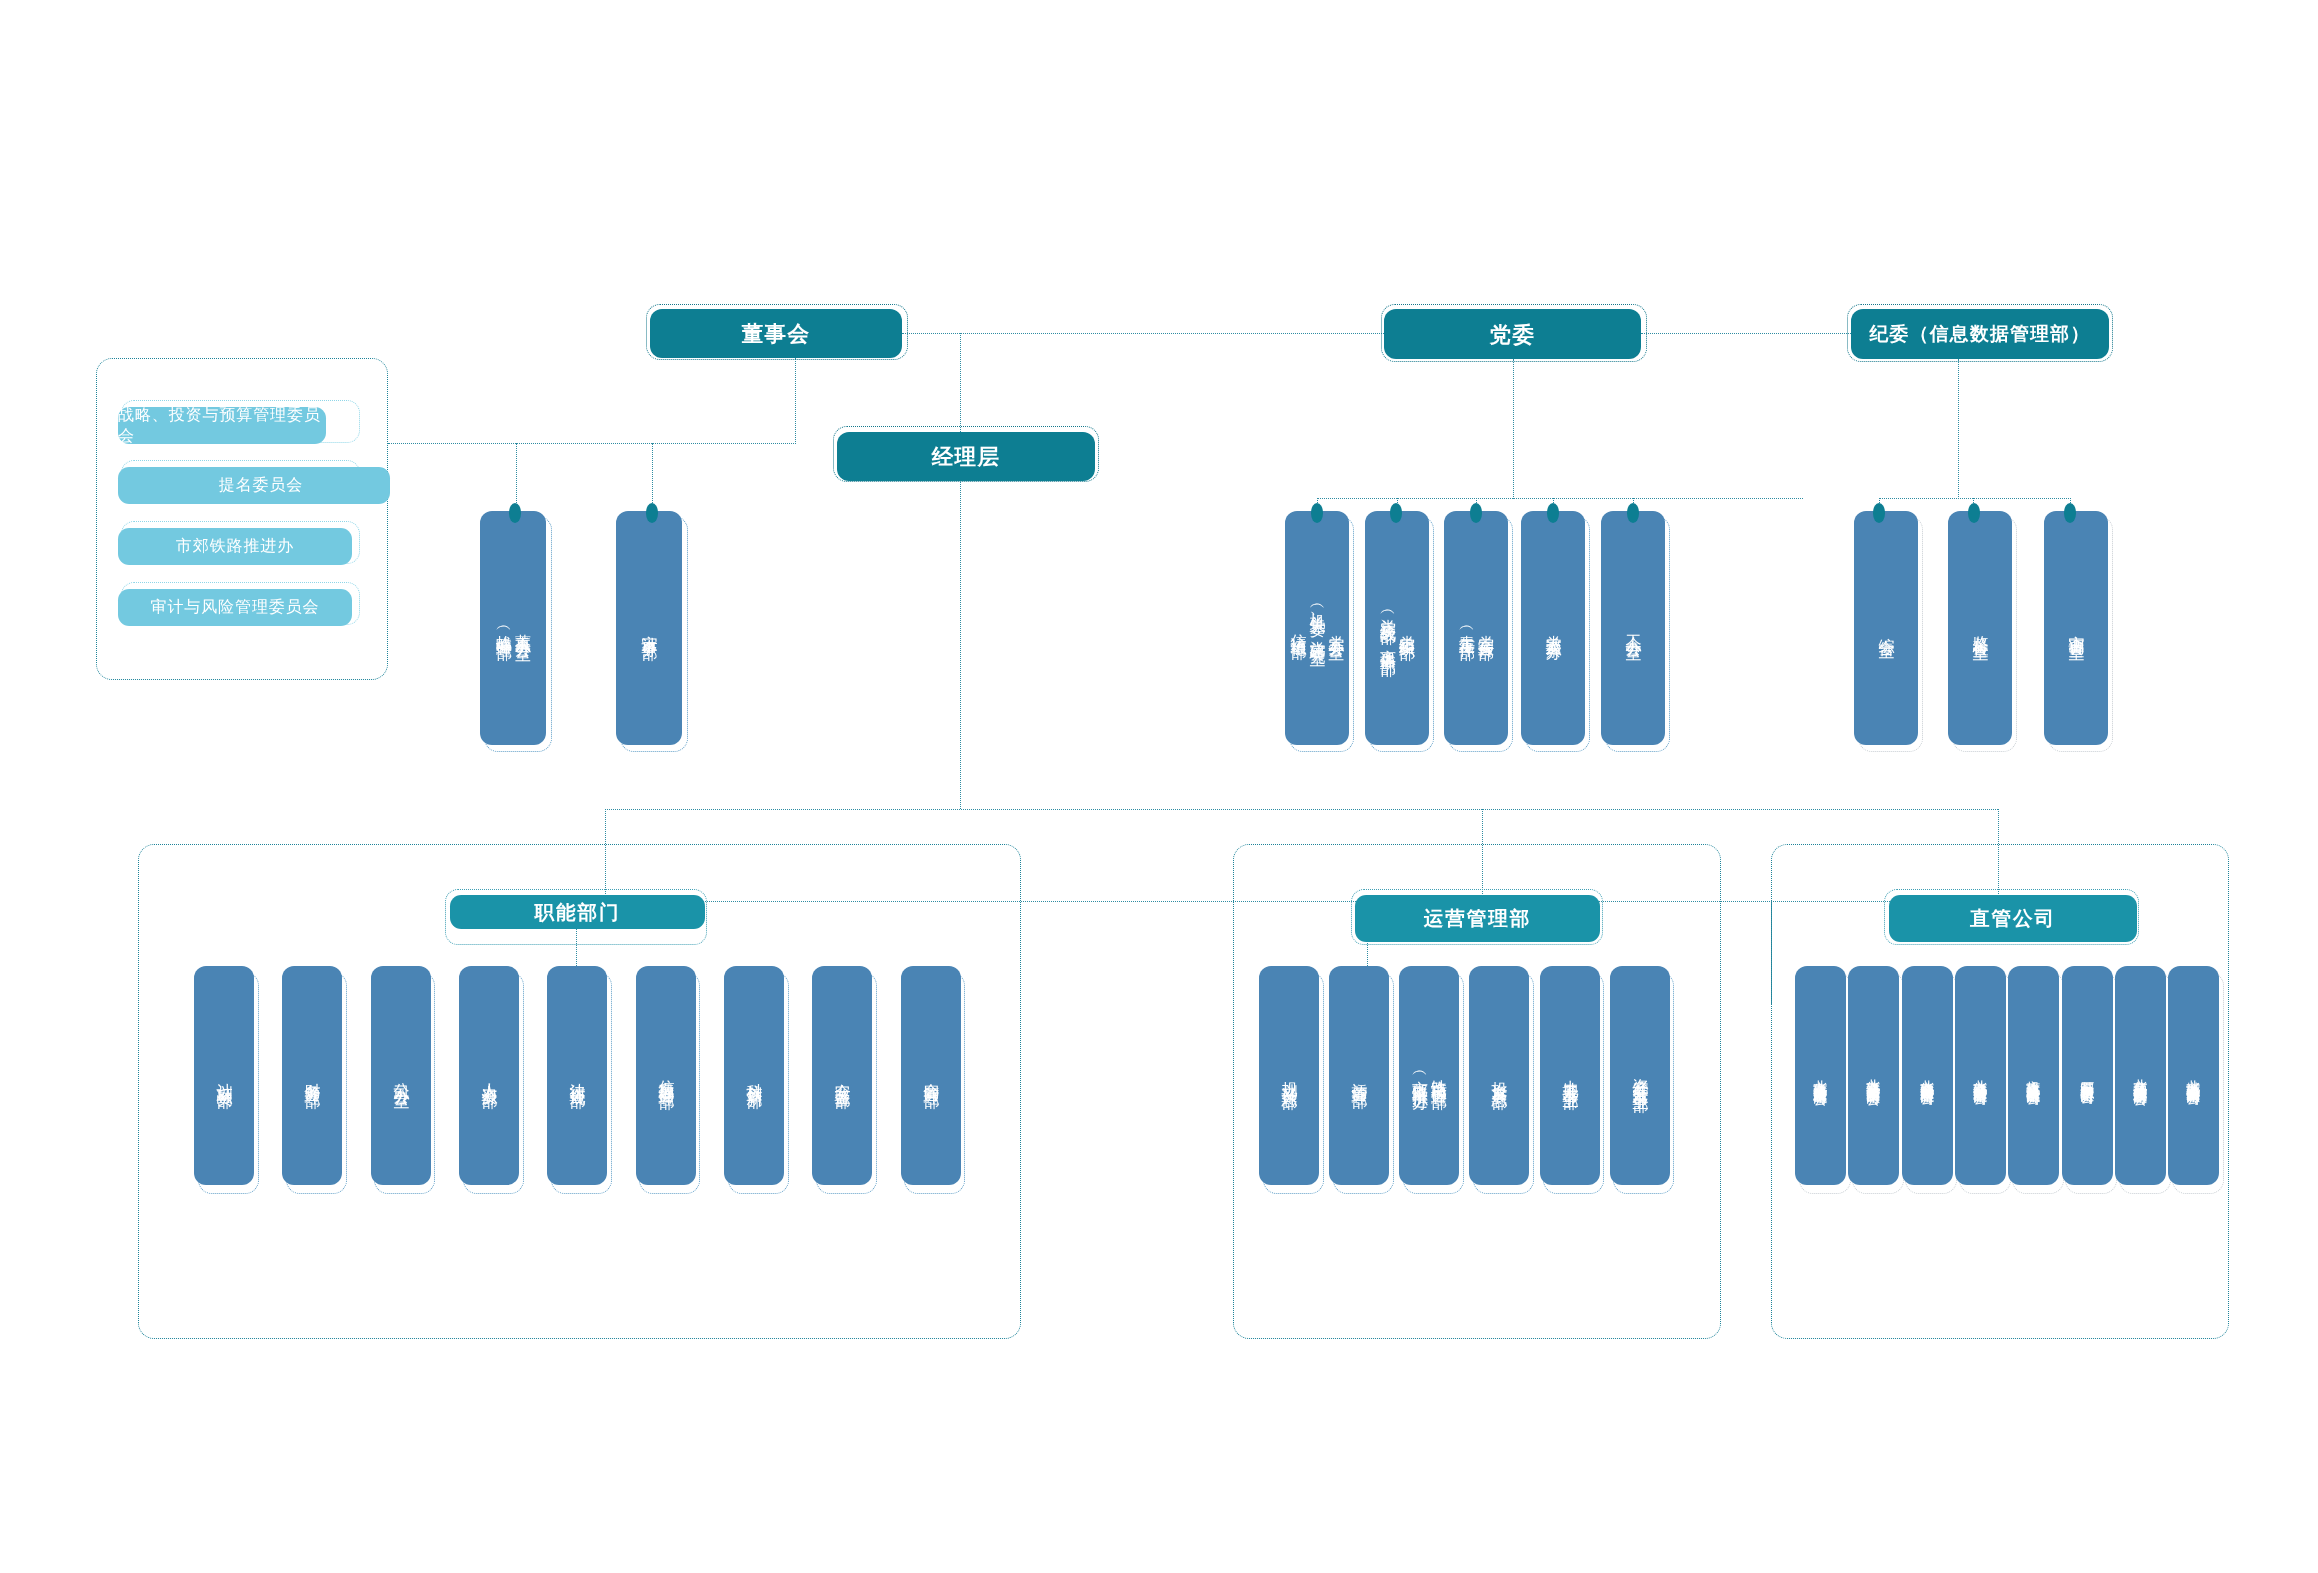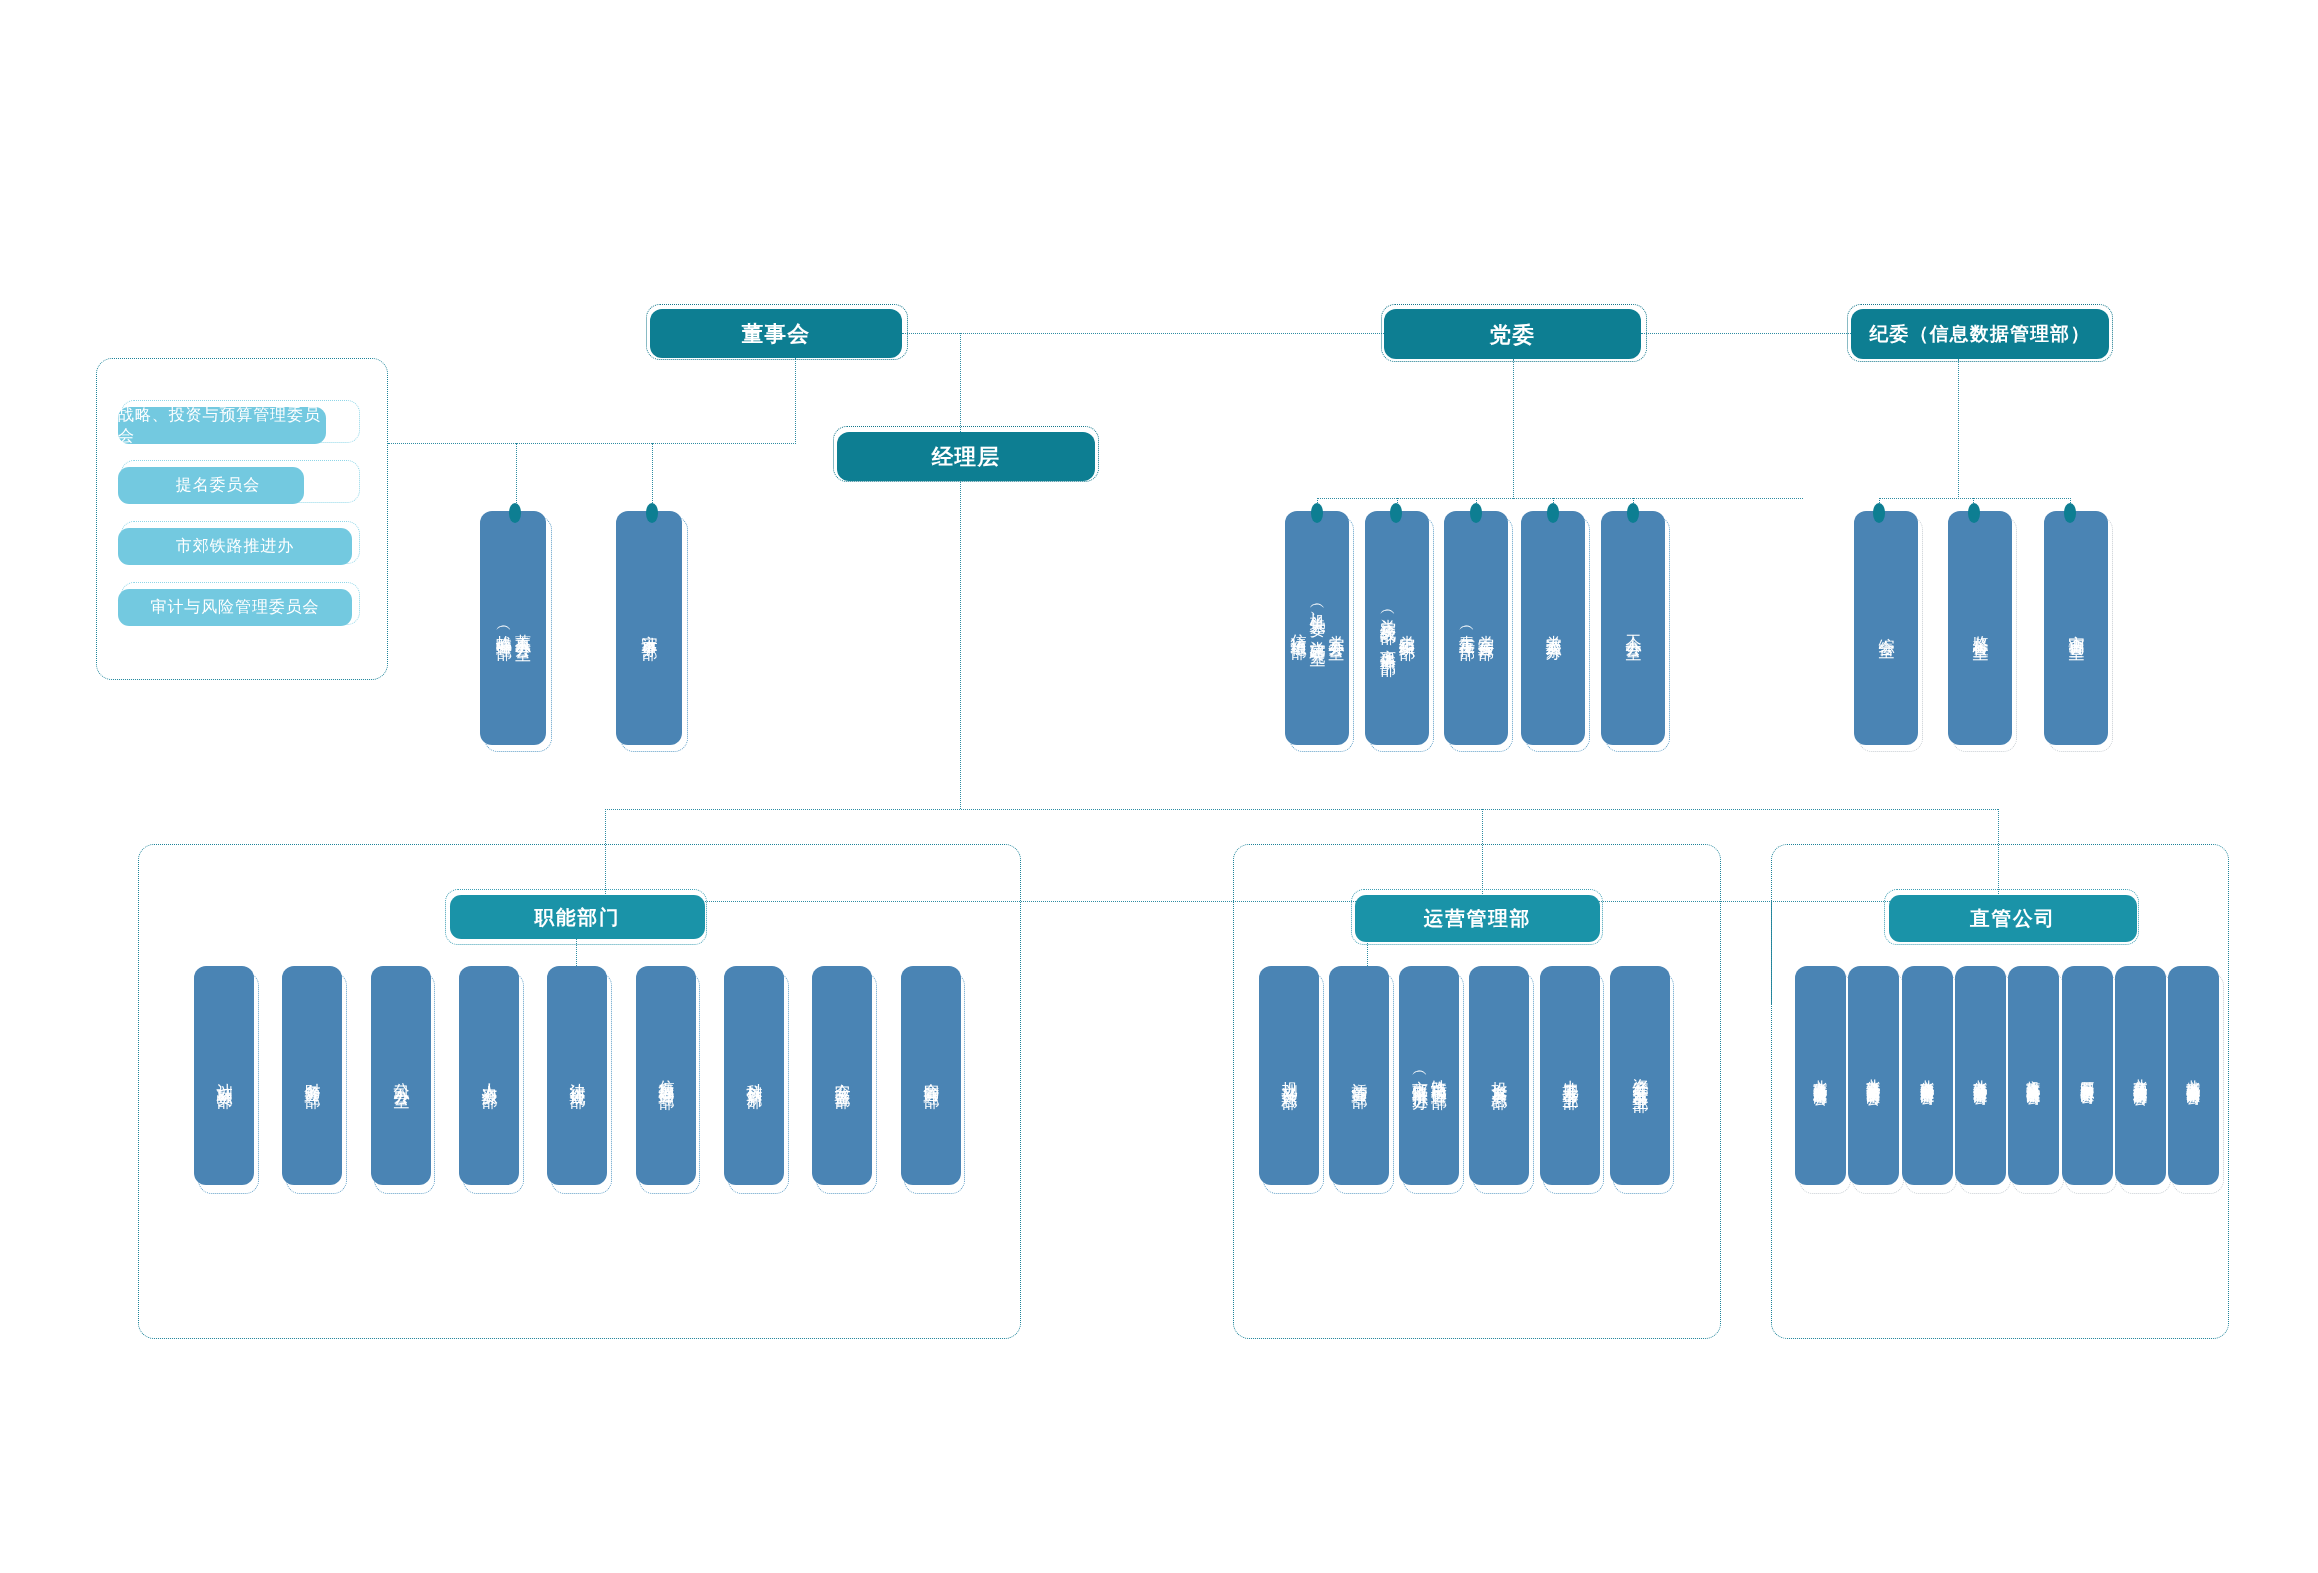--- a/index.html
+++ b/index.html
@@ -124,21 +124,21 @@
 
   <div class="teal-outline" style="left:1847px;top:304px;width:266px;height:58px;"></div>
   <div class="node teal" style="left:1851px;top:309px;width:258px;height:50px;font-size:18.7px;">纪委（信息数据管理部）</div>
 
   <div class="panel" style="left:96px;top:358px;width:292px;height:322px;"></div>
 
   <div class="lightblue-outline" style="left:121px;top:400px;width:239px;height:43px;"></div>
   <div class="node lightblue" style="left:118px;top:407px;width:208px;height:37px;">战略、投资与预算管理委员会</div>
 
   <div class="lightblue-outline" style="left:121px;top:460px;width:239px;height:43px;"></div>
-  <div class="node lightblue" style="left:118px;top:467px;width:186px;height:37px;padding-left:14px;">提名委员会</div>
+  <div class="node lightblue" style="left:118px;top:467px;width:272px;height:37px;padding-left:14px;">提名委员会</div>
 
   <div class="lightblue-outline" style="left:121px;top:521px;width:239px;height:43px;"></div>
   <div class="node lightblue" style="left:118px;top:528px;width:234px;height:37px;">市郊铁路推进办</div>
 
   <div class="lightblue-outline" style="left:121px;top:582px;width:239px;height:43px;"></div>
   <div class="node lightblue" style="left:118px;top:589px;width:234px;height:37px;">审计与风险管理委员会</div>
 
   <div class="vbar-shadow" style="left:484px;top:516px;width:68px;height:236px;"></div>
   <div class="node vbar" style="left:480px;top:511px;width:66px;height:234px;">董事会办公室
 （战略管理部）</div>
@@ -179,21 +179,21 @@
   <div class="vbar-shadow grey" style="left:1952px;top:516px;width:65px;height:236px;"></div>
   <div class="node vbar" style="left:1948px;top:511px;width:64px;height:234px;">监督检查室</div>
   <div class="dot" style="left:1968px;top:503px;"></div>
 
   <div class="vbar-shadow grey" style="left:2048px;top:516px;width:65px;height:236px;"></div>
   <div class="node vbar" style="left:2044px;top:511px;width:64px;height:234px;">审查调查室</div>
   <div class="dot" style="left:2064px;top:503px;"></div>
 
   <div class="panel" style="left:138px;top:844px;width:883px;height:495px;"></div>
   <div class="grouphdr-outline" style="left:445px;top:889px;width:262px;height:56px;"></div>
-  <div class="node grouphdr" style="left:450px;top:895px;width:255px;height:44px;">职能部门</div>
+  <div class="node grouphdr" style="left:450px;top:895px;width:255px;height:34px;">职能部门</div>
 
   <div class="vbar-shadow" style="left:198px;top:972px;width:61px;height:222px;"></div>
   <div class="node vbar" style="left:194px;top:966px;width:60px;height:219px;">计划融资部</div>
 
   <div class="vbar-shadow" style="left:286px;top:972px;width:61px;height:222px;"></div>
   <div class="node vbar" style="left:282px;top:966px;width:60px;height:219px;">财务管理部</div>
 
   <div class="vbar-shadow" style="left:374px;top:972px;width:61px;height:222px;"></div>
   <div class="node vbar" style="left:371px;top:966px;width:60px;height:219px;">公司办公室</div>
 

